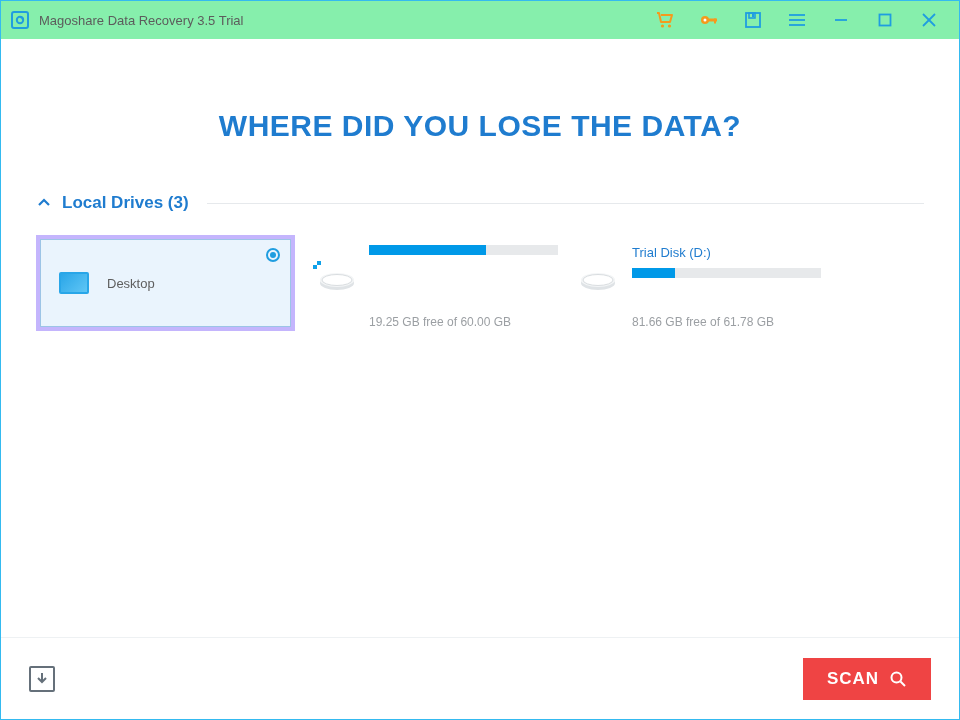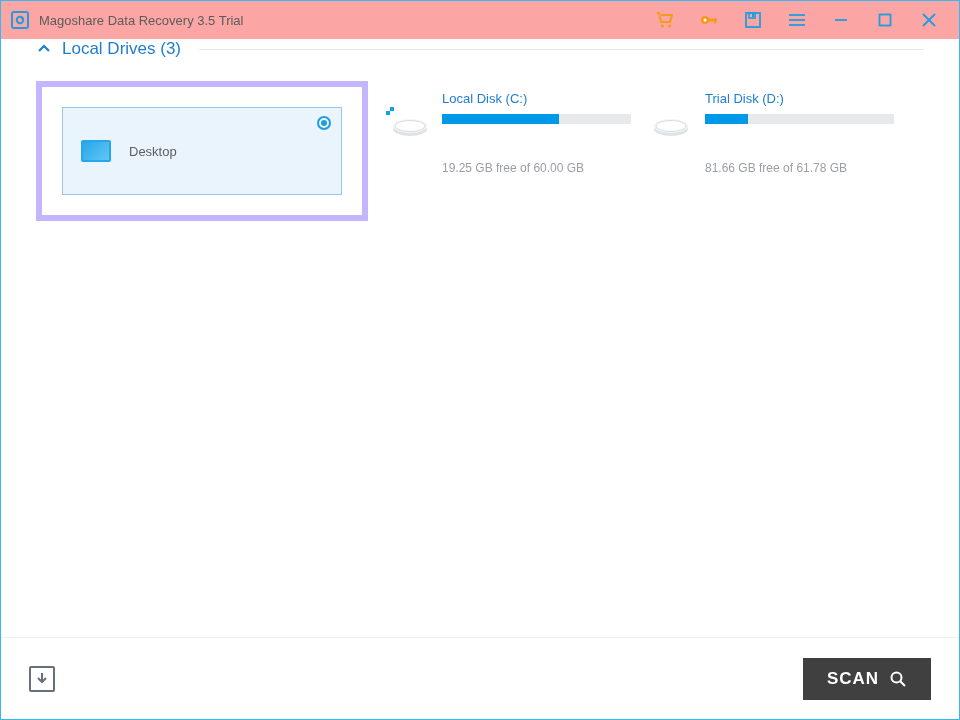--- a/index.html
+++ b/index.html
@@ -19,21 +19,21 @@
     display: flex;
     flex-direction: column;
   }
 
   
   .titlebar {
     height: 38px;
     display: flex;
     align-items: center;
     padding: 0 8px 0 10px;
-    background: #fca5a5;
+    background: #86efac;
   }
   .titlebar .app-icon {
     width: 18px; height: 18px;
     border: 2px solid #1f9de0;
     border-radius: 3px;
     display: flex; align-items: center; justify-content: center;
     margin-right: 10px;
   }
   .titlebar .app-icon svg { display:block; }
   .titlebar .title {
@@ -71,41 +71,41 @@
     gap: 10px;
     margin-bottom: 22px;
   }
   .section-hdr .chev {
     width: 16px; height: 16px;
     display:flex; align-items:center; justify-content:center;
   }
   .section-hdr .label {
     color: #1f7ccf;
     font-size: 17px;
-    font-weight: 400;
+    font-weight: 700;
   }
   .section-hdr .line {
     flex: 1;
     height: 1px;
     background: #e6e9ec;
     margin-left: 8px;
   }
 
   
   .drives {
     display: flex;
     gap: 18px;
     align-items: flex-start;
   }
 
   
   .card-highlight {
-    border: 6px solid #c4b5fd;
-    padding: 20px;
-    width: 332px;
+    border: 4px solid #c4b5fd;
+    padding: 0;
+    width: 259px;
   }
   .card {
     border: 1px solid #9cc4e6;
     background: #eaf4fd;
     height: 88px;
     position: relative;
     display: flex;
     align-items: center;
     padding-left: 18px;
     gap: 18px;
@@ -180,21 +180,21 @@
   }
   .dl-btn {
     width: 26px; height: 26px;
     border: 2px solid #65707a;
     border-radius: 2px;
     display:flex; align-items:center; justify-content:center;
     cursor:pointer;
   }
   .bottombar .spacer { flex:1; }
   .scan-btn {
-    background: #404040;
+    background: #ef4444;
     color: #fff;
     width: 128px; height: 42px;
     display:flex; align-items:center; justify-content:center;
     gap: 10px;
     font-size: 17px;
     font-weight: 600;
     letter-spacing: 1px;
     cursor:pointer;
   }
 </style>
@@ -254,20 +254,21 @@
     </div>
     <div class="tbtn">
       <svg width="16" height="16" viewBox="0 0 16 16">
         <line x1="2" y1="2" x2="14" y2="14" stroke="#1f9de0" stroke-width="1.8"></line>
         <line x1="14" y1="2" x2="2" y2="14" stroke="#1f9de0" stroke-width="1.8"></line>
       </svg>
     </div>
   </div>
 
   <div class="main">
+    <div class="headline">WHERE DID YOU LOSE THE DATA?</div>
 
     <div class="section-hdr">
       <div class="chev">
         <svg width="14" height="10" viewBox="0 0 14 10">
           <path d="M2 7 L7 2 L12 7" fill="none" stroke="#1f7ccf" stroke-width="2.2"></path>
         </svg>
       </div>
       <div class="label">Local Drives (3)</div>
       <div class="line"></div>
     </div>
@@ -288,21 +289,20 @@
             <svg width="42" height="36" viewBox="0 0 42 36">
               <rect x="0" y="2" width="8" height="8" fill="#0fa0e8"></rect>
               <rect x="0" y="2" width="4" height="4" fill="#fff"></rect>
               <rect x="4" y="6" width="4" height="4" fill="#fff"></rect>
               <ellipse cx="24" cy="24" rx="17" ry="7" fill="#dfe3e6"></ellipse>
               <ellipse cx="24" cy="21" rx="17" ry="7" fill="#f3f5f6"></ellipse>
               <ellipse cx="24" cy="21" rx="15" ry="5.5" fill="#fff" stroke="#d9dde0"></ellipse>
             </svg>
           </div>
           <div class="disk-body">
-            <div class="disk-name">Local Disk (C:)</div>
             <div class="bar">
               <div class="fill" style="width:62%"></div>
             </div>
           </div>
         </div>
         <div class="disk-free">19.25 GB free of 60.00 GB</div>
       </div>
 
       <div class="disk">
         <div class="disk-top">

